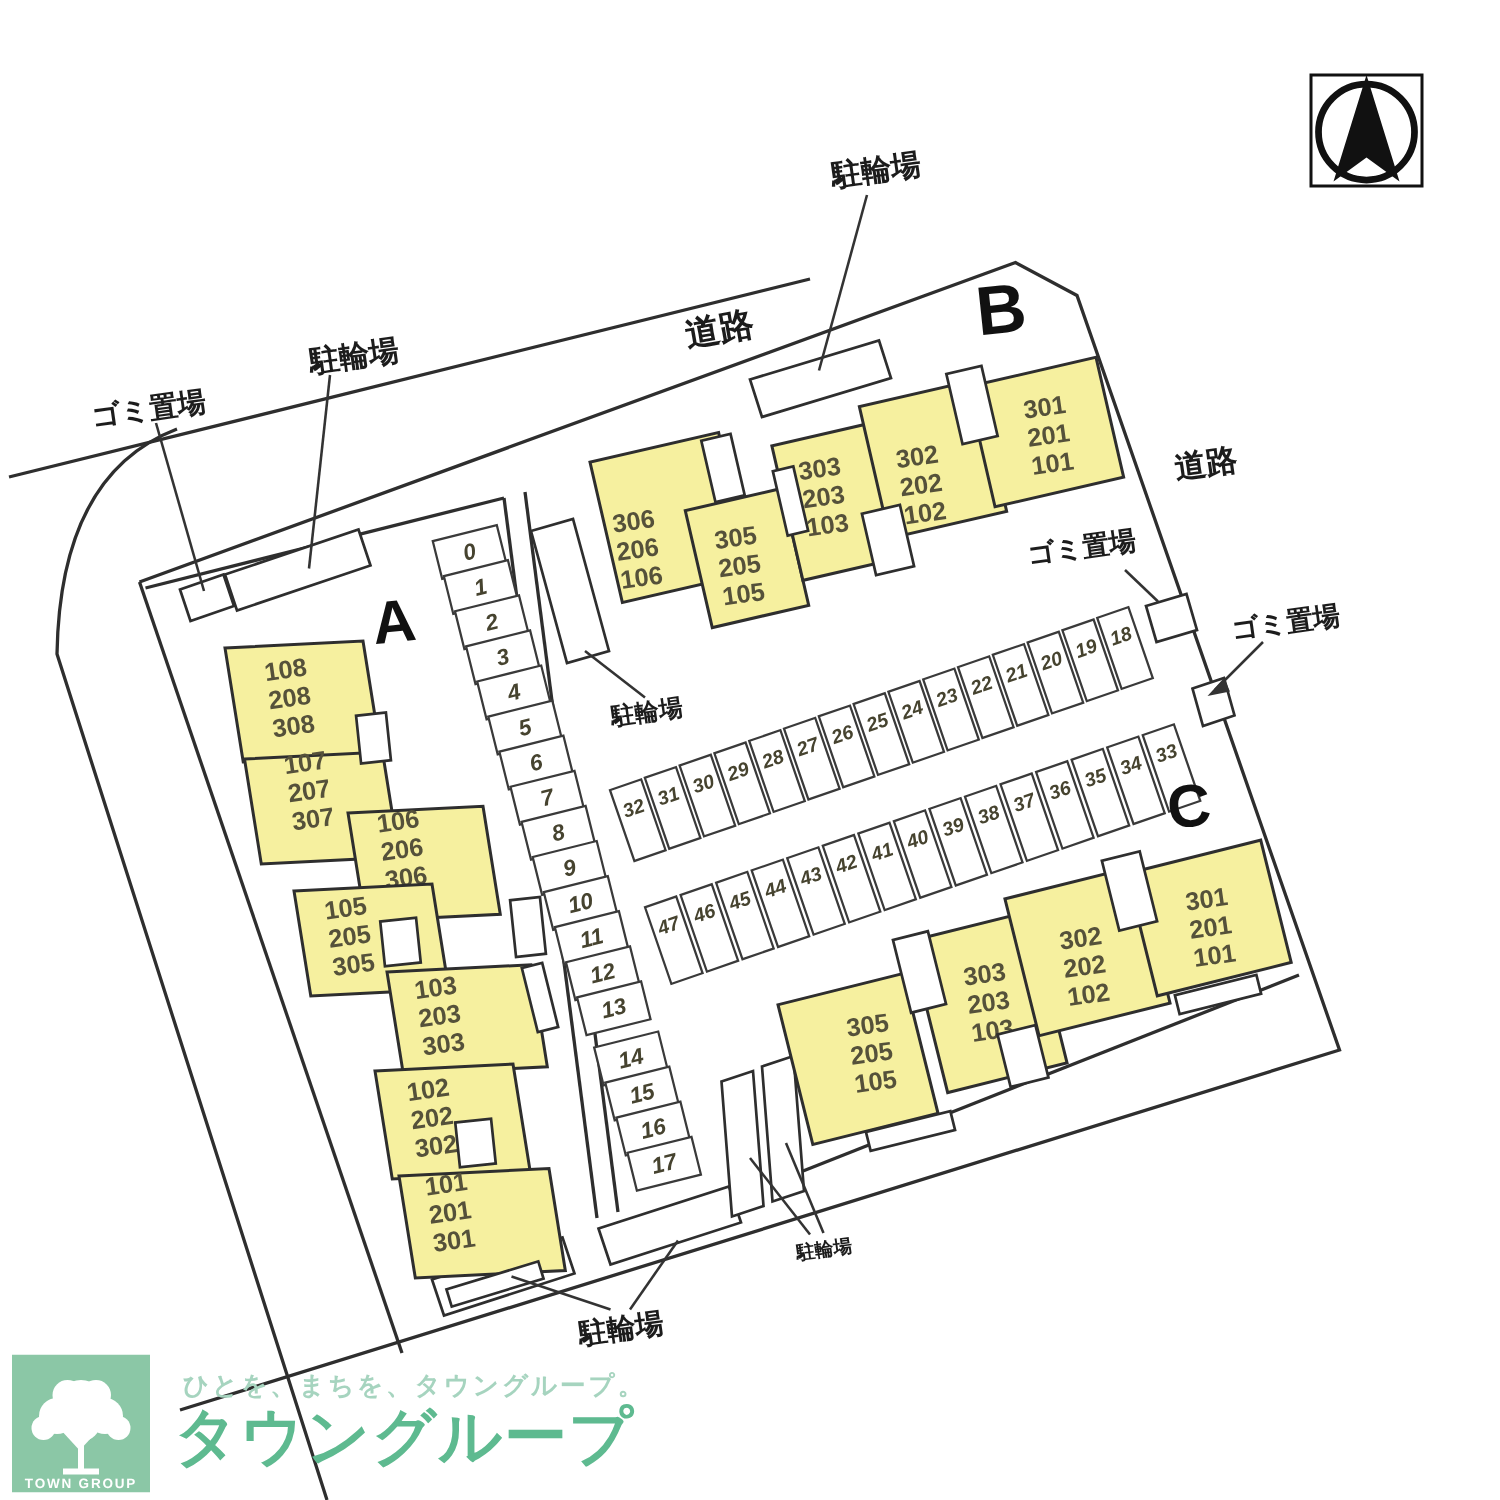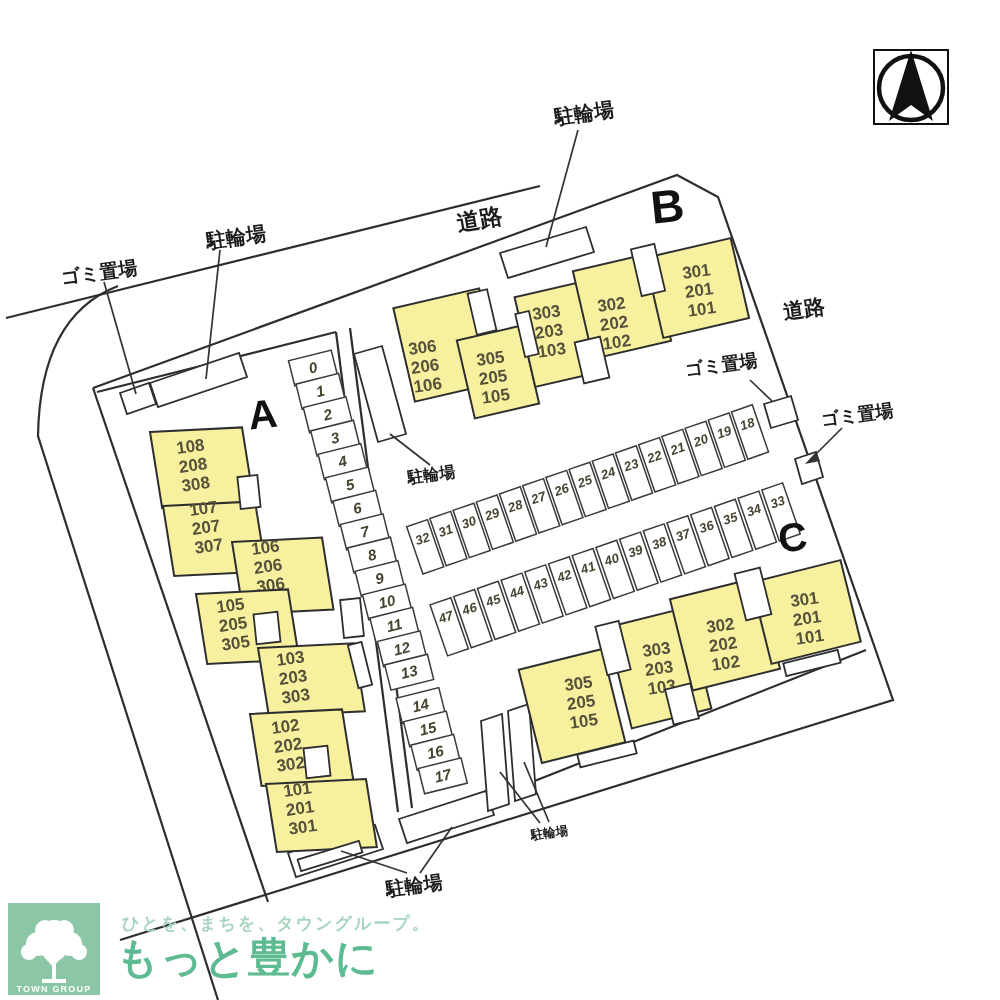--- a/index.html
+++ b/index.html
@@ -223,14 +223,14 @@
       <g stroke="#ffffff" stroke-width="4" fill="none">
         <path d="M46,78 L46,54"></path>
           <path d="M46,62 L35,50"></path>
           <path d="M46,60 L58,47"></path>
         <path d="M34,78 L58,78"></path>
       </g>
       <text x="46" y="89" text-anchor="middle" font-size="9" letter-spacing="1.2" fill="#ffffff" font-weight="bold">TOWN GROUP</text>
     </svg>
   </div>
   <div class="tagline" style="color: rgb(166, 212, 191);">ひとを、まちを、タウングループ。</div>
-  <div class="brand" style="color: rgb(94, 186, 144);">もっと豊かに</div>
+  <div class="brand" style="color: rgb(94, 186, 144);">タウングループ</div>
 </div>
 
 </body></html>

